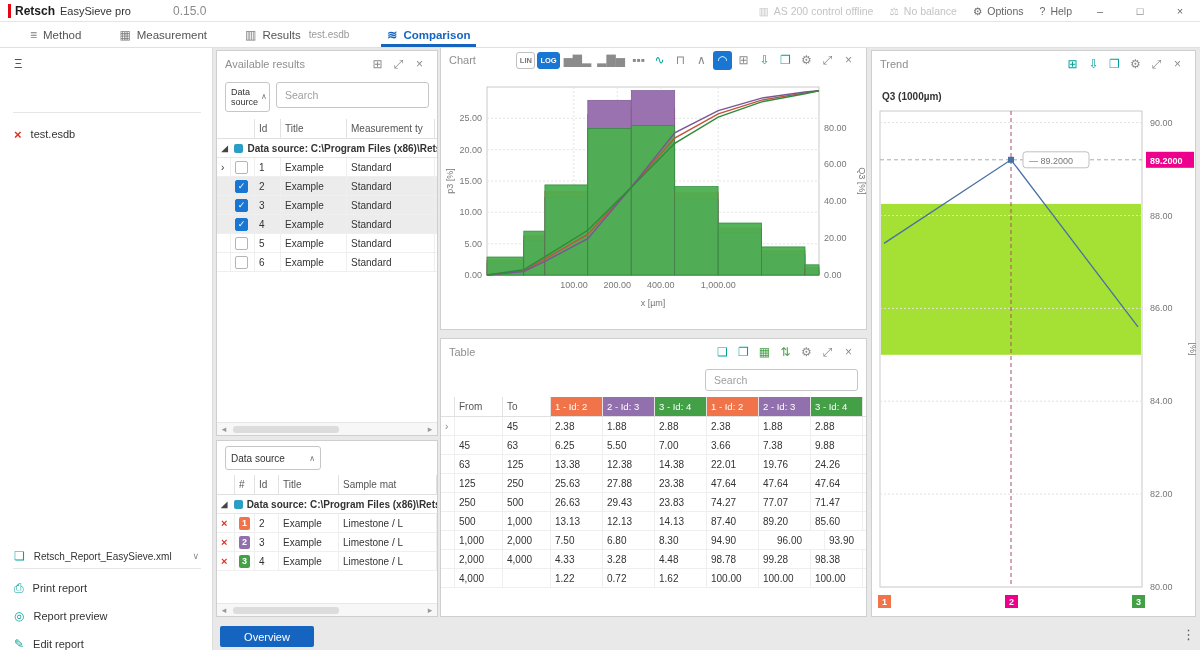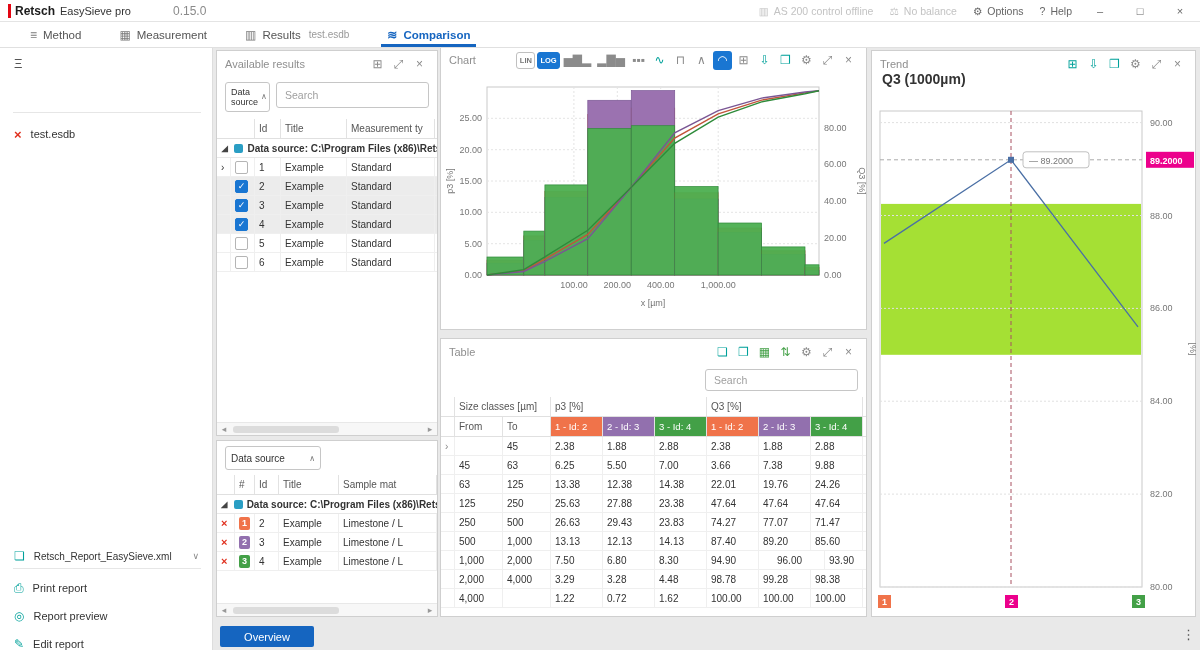--- a/index.html
+++ b/index.html
@@ -91,21 +91,21 @@
   .hscroll{position:absolute;left:0;right:0;bottom:0;height:13px;background:#f7f7f7;border-top:1px solid #e8e8e8;display:flex;align-items:center}
   .sarrow{width:14px;text-align:center;color:#999;font-size:9px;cursor:pointer}
   .strack{flex:1;height:9px;position:relative}
   .sthumb{position:absolute;left:2px;top:1px;width:55%;height:7px;background:#dcdcdc;border-radius:3px;cursor:grab}
 
   svg{display:block}
   svg text{font-family:"Liberation Sans",sans-serif;font-size:9px;fill:#777}
   svg text.w{fill:#fff;font-weight:bold}
   #chart-svg{position:absolute;left:2px;top:28px}
   #trend-svg{position:absolute;left:0;top:50px}
-  .trend-sub{position:absolute;top:20px;left:10px;font-weight:bold;font-size:14px;color:#333}
+  .trend-sub{position:absolute;top:40px;left:10px;font-weight:bold;font-size:10px;color:#333}
 
   .overview-btn{position:absolute;left:220px;top:626px;width:94px;height:21px;background:#1565c0;color:#fff;border:none;border-radius:2px;font-size:11px;font-family:"Liberation Sans",sans-serif;cursor:pointer}
   .menu-dots{position:absolute;left:1182px;top:627px;color:#555;font-size:13px;cursor:pointer}
 </style>
 </head>
 <body>
 
 <div class="app">
 
   <header class="titlebar">
@@ -430,26 +430,20 @@
           <span class="tbtn">⤢</span>
           <span class="tbtn">×</span>
         </span>
     </div>
     <div class="search-row">
       <input class="search" placeholder="Search" style="">
     </div>
     <div class="grid" id="table-grid">
         <div class="grow ghead">
           <div class="gcell" style="flex: 0 0 14px; width: 14px;"></div>
-          <div class="gcell" style="flex: 0 0 96px; width: 96px;">Size classes [µm]</div>
-          <div class="gcell" style="flex: 0 0 156px; width: 156px;">p3 [%]</div>
-          <div class="gcell" style="flex: 0 0 156px; width: 156px;">Q3 [%]</div>
-        </div>
-        <div class="grow ghead">
-          <div class="gcell" style="flex: 0 0 14px; width: 14px;"></div>
           <div class="gcell" style="flex: 0 0 48px; width: 48px;">From</div>
           <div class="gcell" style="flex: 0 0 48px; width: 48px;">To</div>
           <div class="gcell shead" style="flex: 0 0 52px; width: 52px; background: rgb(240, 115, 74);">1 - Id: 2</div>
           <div class="gcell shead" style="flex: 0 0 52px; width: 52px; background: rgb(146, 112, 174);">2 - Id: 3</div>
           <div class="gcell shead" style="flex: 0 0 52px; width: 52px; background: rgb(67, 160, 71);">3 - Id: 4</div>
           <div class="gcell shead" style="flex: 0 0 52px; width: 52px; background: rgb(240, 115, 74);">1 - Id: 2</div>
           <div class="gcell shead" style="flex: 0 0 52px; width: 52px; background: rgb(146, 112, 174);">2 - Id: 3</div>
           <div class="gcell shead" style="flex: 0 0 52px; width: 52px; background: rgb(67, 160, 71);">3 - Id: 4</div>
         </div>
         <div class="grow">
@@ -526,21 +520,21 @@
           <div class="gcell" style="flex: 0 0 52px; width: 52px;">6.80</div>
           <div class="gcell" style="flex: 0 0 52px; width: 52px;">8.30</div>
           <div class="gcell" style="flex: 0 0 52px; width: 52px;">94.90</div>
           <div class="gcell" style="flex: 0 0 52px; width: 52px; margin-left: 14px;">96.00</div>
           <div class="gcell" style="flex: 0 0 52px; width: 52px;">93.90</div>
         </div>
         <div class="grow">
           <div class="gcell gutter" style="flex: 0 0 14px; width: 14px;"></div>
           <div class="gcell" style="flex: 0 0 48px; width: 48px;">2,000</div>
           <div class="gcell" style="flex: 0 0 48px; width: 48px;">4,000</div>
-          <div class="gcell" style="flex: 0 0 52px; width: 52px;">3.29</div>
+          <div class="gcell" style="flex: 0 0 52px; width: 52px;">4.33</div>
           <div class="gcell" style="flex: 0 0 52px; width: 52px;">3.28</div>
           <div class="gcell" style="flex: 0 0 52px; width: 52px;">4.48</div>
           <div class="gcell" style="flex: 0 0 52px; width: 52px;">98.78</div>
           <div class="gcell" style="flex: 0 0 52px; width: 52px;">99.28</div>
           <div class="gcell" style="flex: 0 0 52px; width: 52px;">98.38</div>
         </div>
         <div class="grow">
           <div class="gcell gutter" style="flex: 0 0 14px; width: 14px;"></div>
           <div class="gcell" style="flex: 0 0 48px; width: 48px;">4,000</div>
           <div class="gcell" style="flex: 0 0 48px; width: 48px;"></div>

